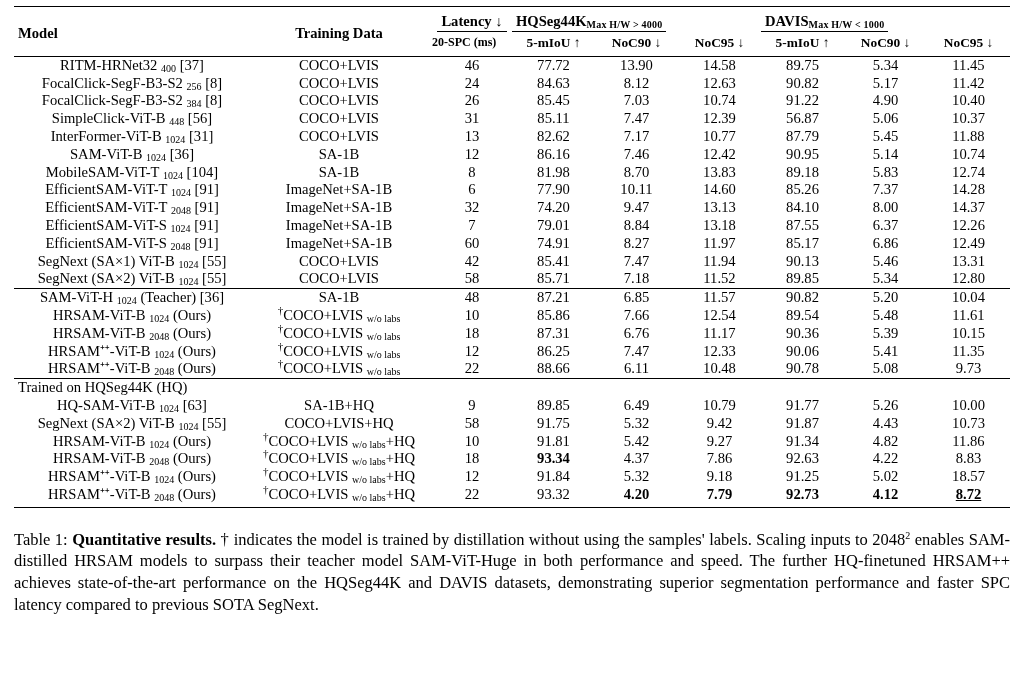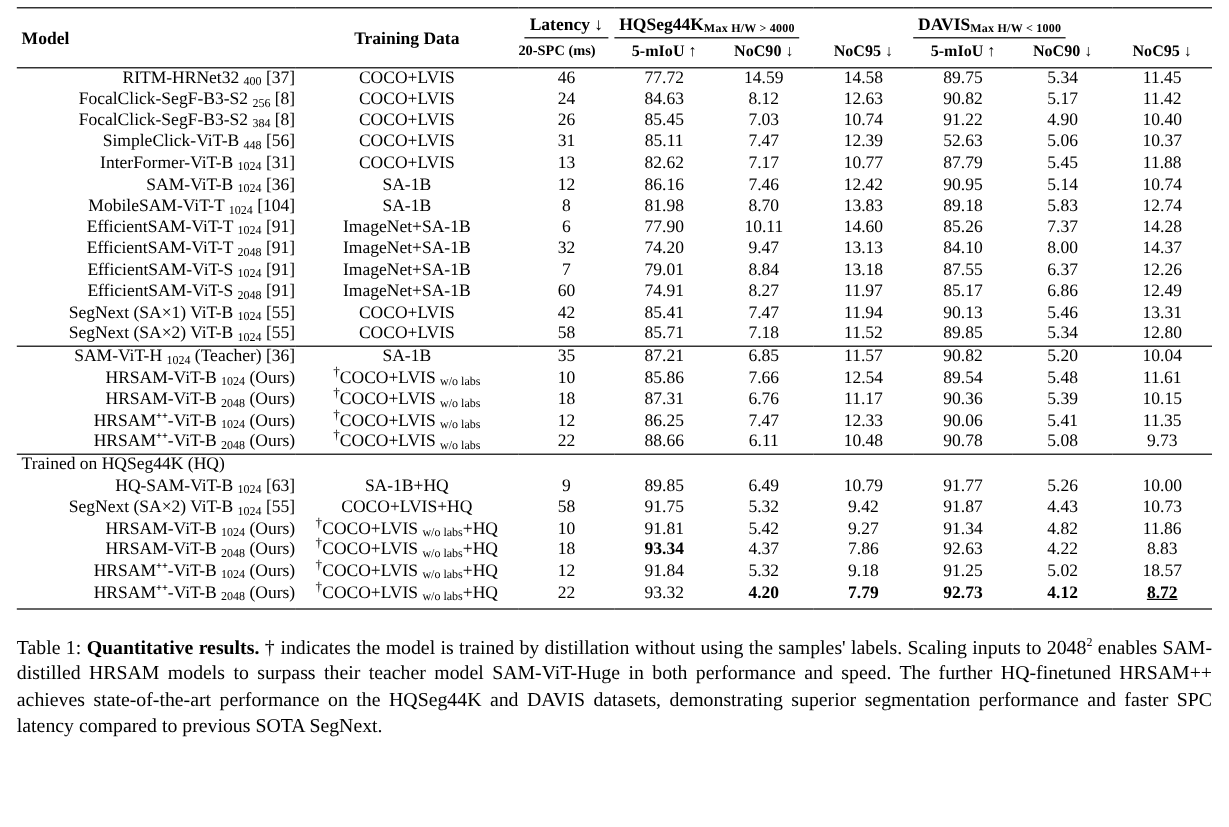--- a/index.html
+++ b/index.html
@@ -83,21 +83,21 @@
     font-size: 12px;
   }
 
   
   tbody td {
     padding-top: 1.1px;
     padding-bottom: 1.1px;
     line-height: 1.22;
   }
   td.model {
-    text-align: right;
+    text-align: center;
     padding-left: 4px !important;
     white-space: nowrap;
     font-size: 14.6px;
   }
   td.train {
     text-align: center;
     white-space: nowrap;
     font-size: 14.6px;
   }
   td.num {
@@ -189,21 +189,21 @@
         <td class="subhdr">NoC90 ↓</td>
         <td class="subhdr">NoC95 ↓</td>
       </tr>
     </thead>
     <tbody id="tbody-main">
         <tr class="rule-mid">
           <td class="model"><span>RITM-HRNet32</span> <span class="sub">400</span> <span>[37]</span></td>
           <td class="train"><span>COCO+LVIS</span></td>
           <td class="num">46</td>
           <td class="num">77.72</td>
-          <td class="num">14.59</td>
+          <td class="num">13.90</td>
           <td class="num">14.58</td>
           <td class="num">89.75</td>
           <td class="num">5.34</td>
           <td class="num">11.45</td>
         </tr>
         <tr>
           <td class="model"><span>FocalClick-SegF-B3-S2</span> <span class="sub">256</span> <span>[8]</span></td>
           <td class="train"><span>COCO+LVIS</span></td>
           <td class="num">24</td>
           <td class="num">84.63</td>
@@ -224,21 +224,21 @@
           <td class="num">4.90</td>
           <td class="num">10.40</td>
         </tr>
         <tr>
           <td class="model"><span>SimpleClick-ViT-B</span> <span class="sub">448</span> <span>[56]</span></td>
           <td class="train"><span>COCO+LVIS</span></td>
           <td class="num">31</td>
           <td class="num">85.11</td>
           <td class="num">7.47</td>
           <td class="num">12.39</td>
-          <td class="num">52.63</td>
+          <td class="num">56.87</td>
           <td class="num">5.06</td>
           <td class="num">10.37</td>
         </tr>
         <tr>
           <td class="model"><span>InterFormer-ViT-B</span> <span class="sub">1024</span> <span>[31]</span></td>
           <td class="train"><span>COCO+LVIS</span></td>
           <td class="num">13</td>
           <td class="num">82.62</td>
           <td class="num">7.17</td>
           <td class="num">10.77</td>
@@ -330,21 +330,21 @@
           <td class="num">85.71</td>
           <td class="num">7.18</td>
           <td class="num">11.52</td>
           <td class="num">89.85</td>
           <td class="num">5.34</td>
           <td class="num">12.80</td>
         </tr>
         <tr class="rule-mid">
           <td class="model"><span>SAM-ViT-H</span> <span class="sub">1024</span> <span>(Teacher) [36]</span></td>
           <td class="train"><span>SA-1B</span></td>
-          <td class="num">35</td>
+          <td class="num">48</td>
           <td class="num">87.21</td>
           <td class="num">6.85</td>
           <td class="num">11.57</td>
           <td class="num">90.82</td>
           <td class="num">5.20</td>
           <td class="num">10.04</td>
         </tr>
         <tr>
           <td class="model"><span>HRSAM-ViT-B</span> <span class="sub">1024</span> <span>(Ours)</span></td>
           <td class="train"><span class="supdag">†</span><span>COCO+LVIS</span> <span class="sub">w/o labs</span></td>

